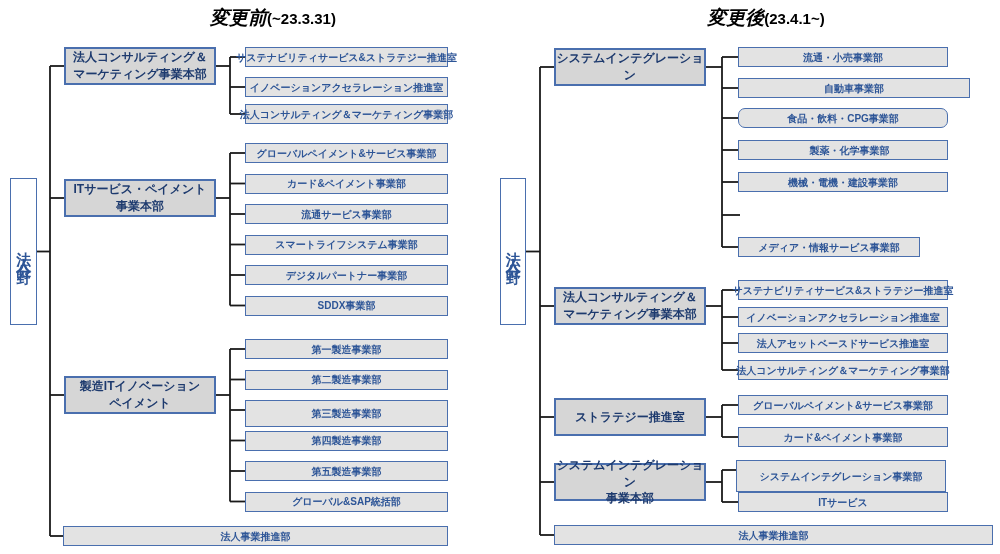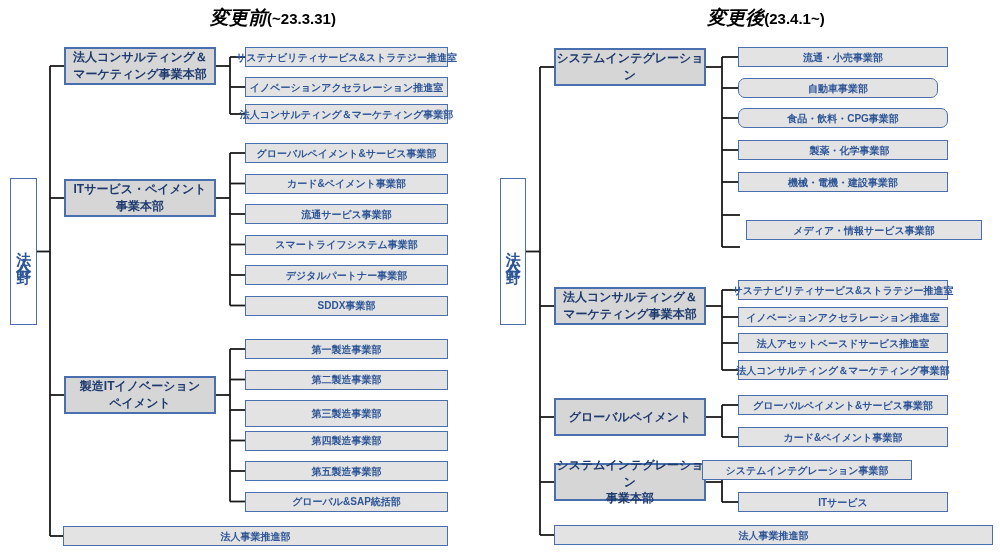--- a/index.html
+++ b/index.html
@@ -140,31 +140,31 @@
     <div class="box branch" style="left: 64px; top: 376px; width: 152px; height: 38px;">製造ITイノベーション
 ペイメント</div>
     <div class="box" style="left: 245px; top: 339px; width: 203px; height: 20px;">第一製造事業部</div>
     <div class="box" style="left: 245px; top: 369.5px; width: 203px; height: 20px;">第二製造事業部</div>
     <div class="box" style="left: 245px; top: 400px; width: 203px; height: 27px;">第三製造事業部</div>
     <div class="box" style="left: 245px; top: 430.5px; width: 203px; height: 20px;">第四製造事業部</div>
     <div class="box" style="left: 245px; top: 461px; width: 203px; height: 20px;">第五製造事業部</div>
     <div class="box" style="left: 245px; top: 491.5px; width: 203px; height: 20px;">グローバル&amp;SAP統括部</div>
     <div class="box branch" style="left: 554px; top: 48px; width: 152px; height: 38px;">システムインテグレーション</div>
     <div class="box" style="left: 738px; top: 47px; width: 210px; height: 20px;">流通・小売事業部</div>
-    <div class="box" style="left: 738px; top: 78px; width: 200px; height: 20px; border-radius: 7px;">自動車事業部</div>
+    <div class="box" style="left: 738px; top: 78px; width: 232px; height: 20px;">自動車事業部</div>
     <div class="box" style="left: 738px; top: 108px; width: 210px; height: 20px; border-radius: 7px;">食品・飲料・CPG事業部</div>
     <div class="box" style="left: 738px; top: 140px; width: 210px; height: 20px; padding-left: 13px;">製薬・化学事業部</div>
     <div class="box" style="left: 738px; top: 172px; width: 210px; height: 20px;">機械・電機・建設事業部</div>
-    <div class="box" style="left: 738px; top: 220px; width: 236px; height: 20px; margin-left: 8px;">メディア・情報サービス事業部</div>
+    <div class="box" style="left: 738px; top: 237px; width: 182px; height: 20px;">メディア・情報サービス事業部</div>
     <div class="box branch" style="left: 554px; top: 287px; width: 152px; height: 38px;">法人コンサルティング＆
 マーケティング事業本部</div>
     <div class="box" style="left: 738px; top: 280px; width: 210px; height: 20px;">サステナビリティサービス&amp;ストラテジー推進室</div>
     <div class="box" style="left: 738px; top: 307px; width: 210px; height: 20px;">イノベーションアクセラレーション推進室</div>
     <div class="box" style="left: 738px; top: 333px; width: 210px; height: 20px;">法人アセットベースドサービス推進室</div>
     <div class="box" style="left: 738px; top: 360px; width: 210px; height: 20px;">法人コンサルティング＆マーケティング事業部</div>
-    <div class="box branch" style="left: 554px; top: 398px; width: 152px; height: 38px;">グローバルペイメント</div>
+    <div class="box branch" style="left: 554px; top: 398px; width: 152px; height: 38px;">ストラテジー推進室</div>
     <div class="box" style="left: 738px; top: 395px; width: 210px; height: 20px;">グローバルペイメント&amp;サービス事業部</div>
     <div class="box" style="left: 738px; top: 427px; width: 210px; height: 20px;">カード&amp;ペイメント事業部</div>
     <div class="box branch" style="left: 554px; top: 463px; width: 152px; height: 38px;">システムインテグレーション
 事業本部</div>
-    <div class="box" style="left: 702px; top: 460px; width: 210px; height: 20px;">システムインテグレーション事業部</div>
+    <div class="box" style="left: 736px; top: 460px; width: 210px; height: 32px;">システムインテグレーション事業部</div>
     <div class="box" style="left: 738px; top: 492px; width: 210px; height: 20px;">ITサービス</div>
   </div>
 
 </body></html>

